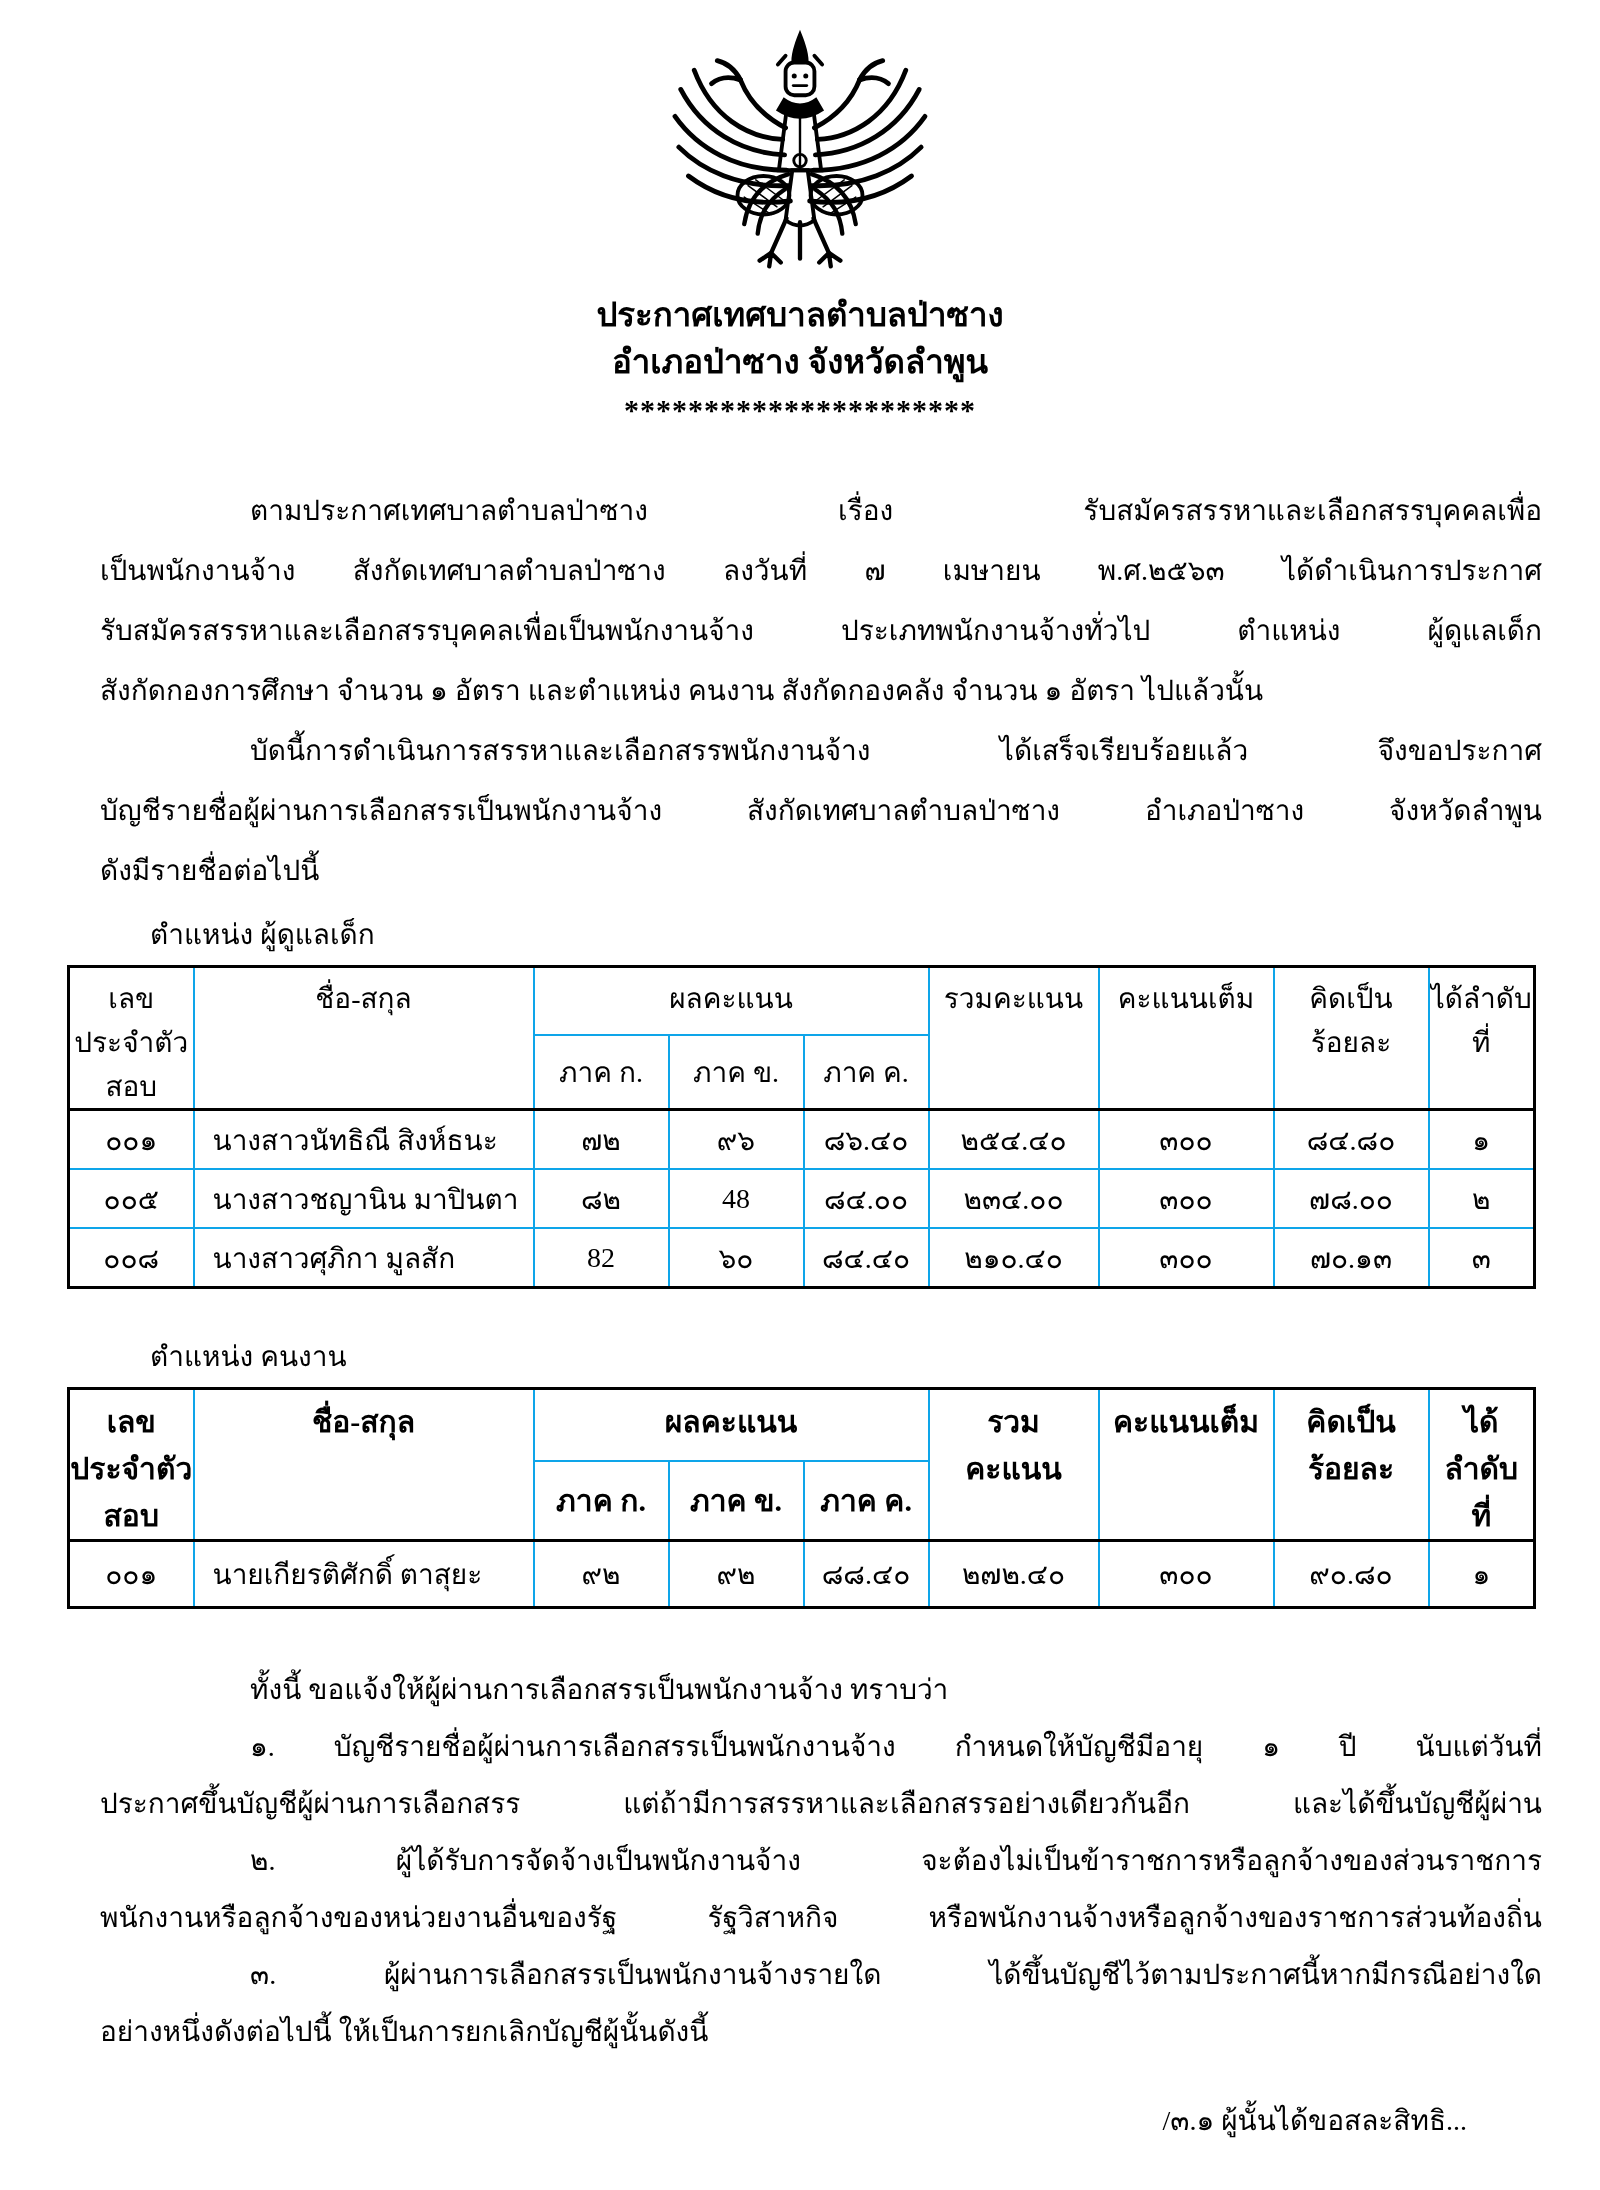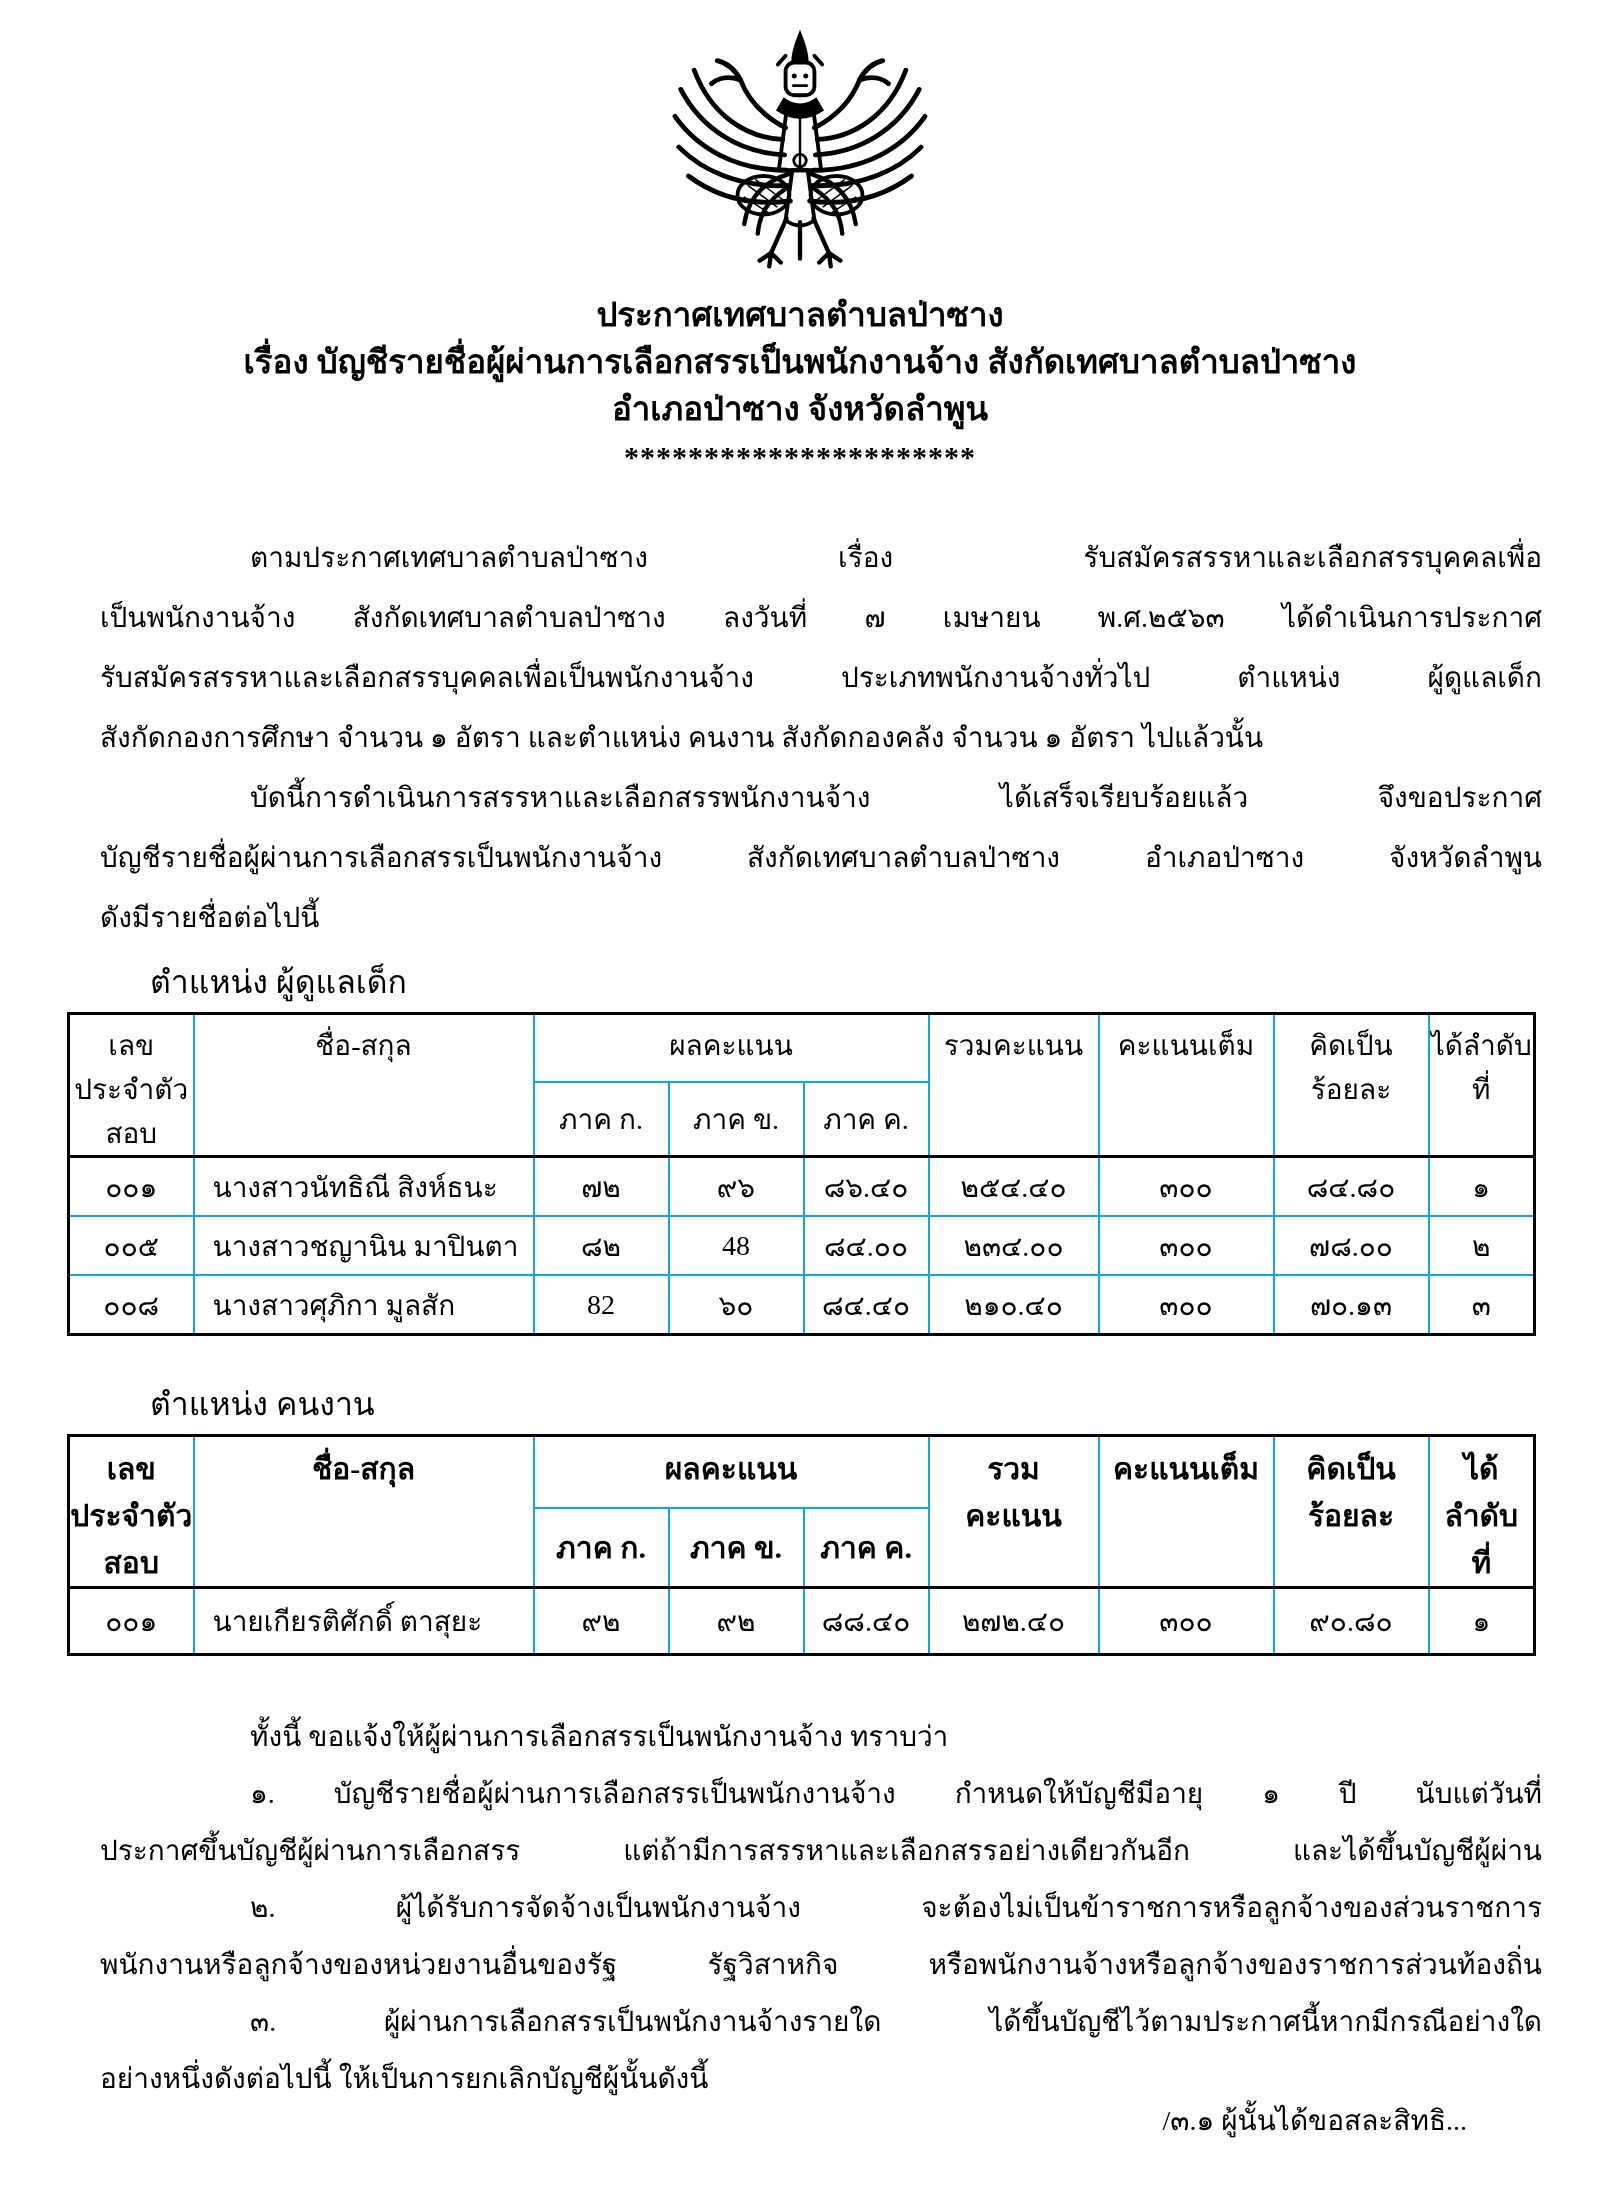--- a/index.html
+++ b/index.html
@@ -12,21 +12,21 @@
   }
   .emblem-wrap{text-align:center;padding-top:26px;height:250px;}
   .title-block{text-align:center;font-weight:bold;font-size:33px;line-height:47px;margin-top:16px;}
   .title-block .stars{font-weight:bold;letter-spacing:1px;font-size:30px;}
   .content{margin:0 58px 0 100px;}
   .ln{font-size:28px;line-height:60px;white-space:nowrap;}
   .ind{text-indent:150px;}
   .just{text-align-last:justify;text-align:center;}
   .para{margin:0;}
   .p1{margin-top:48px;}
-  .tbl-heading{font-size:32px;margin:14px 0 10px 50px;line-height:40px;}
+  .tbl-heading{font-size:28px;margin:14px 0 10px 50px;line-height:40px;}
   .tbl-heading.second{margin-top:48px;}
   table.score{
     border-collapse:collapse;table-layout:fixed;
     width:1466px;margin-left:-33px;
     font-size:28px;
   }
   table.score th,table.score td{
     border:2px solid #0ea5e9;
     text-align:center;vertical-align:middle;
     padding:0 0;overflow:hidden;
@@ -115,21 +115,20 @@
         <path d="M120 236 l-12 8 M120 236 l-2 14 M120 236 l10 10"></path>
         <path d="M164 200 L180 236"></path>
         <path d="M180 236 l12 8 M180 236 l2 14 M180 236 l-10 10"></path>
         <path d="M150 204 v38"></path>
       </g>
     </svg>
   </div>
 
   <div class="title-block">
     <div>ประกาศเทศบาลตำบลป่าซาง</div>
-    <div>เรื่อง บัญชีรายชื่อผู้ผ่านการเลือกสรรเป็นพนักงานจ้าง สังกัดเทศบาลตำบลป่าซาง</div>
     <div>อำเภอป่าซาง จังหวัดลำพูน</div>
     <div class="stars">**********************</div>
   </div>
 
   <div class="content">
 
     <div class="para p1">
       <div class="ln ind just">ตามประกาศเทศบาลตำบลป่าซาง เรื่อง รับสมัครสรรหาและเลือกสรรบุคคลเพื่อ</div>
       <div class="ln just">เป็นพนักงานจ้าง สังกัดเทศบาลตำบลป่าซาง ลงวันที่ ๗ เมษายน พ.ศ.๒๕๖๓ ได้ดำเนินการประกาศ</div>
       <div class="ln just">รับสมัครสรรหาและเลือกสรรบุคคลเพื่อเป็นพนักงานจ้าง ประเภทพนักงานจ้างทั่วไป ตำแหน่ง ผู้ดูแลเด็ก</div>

